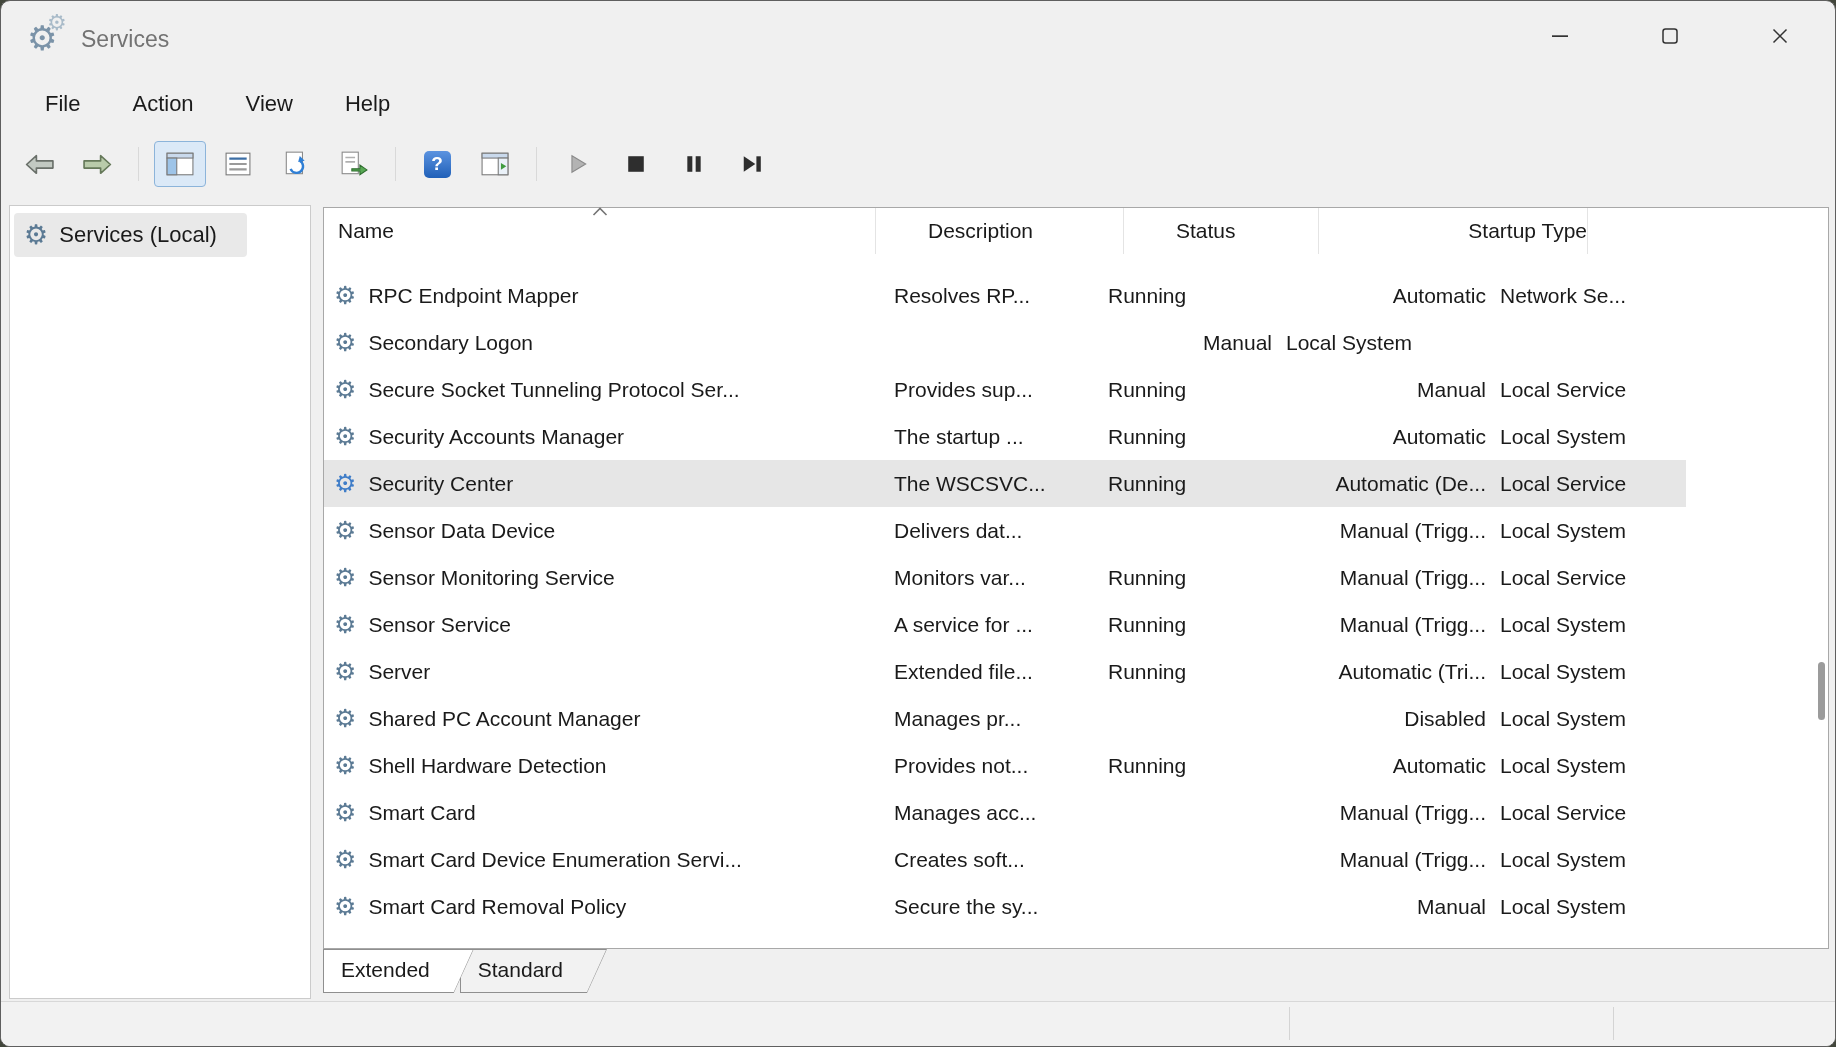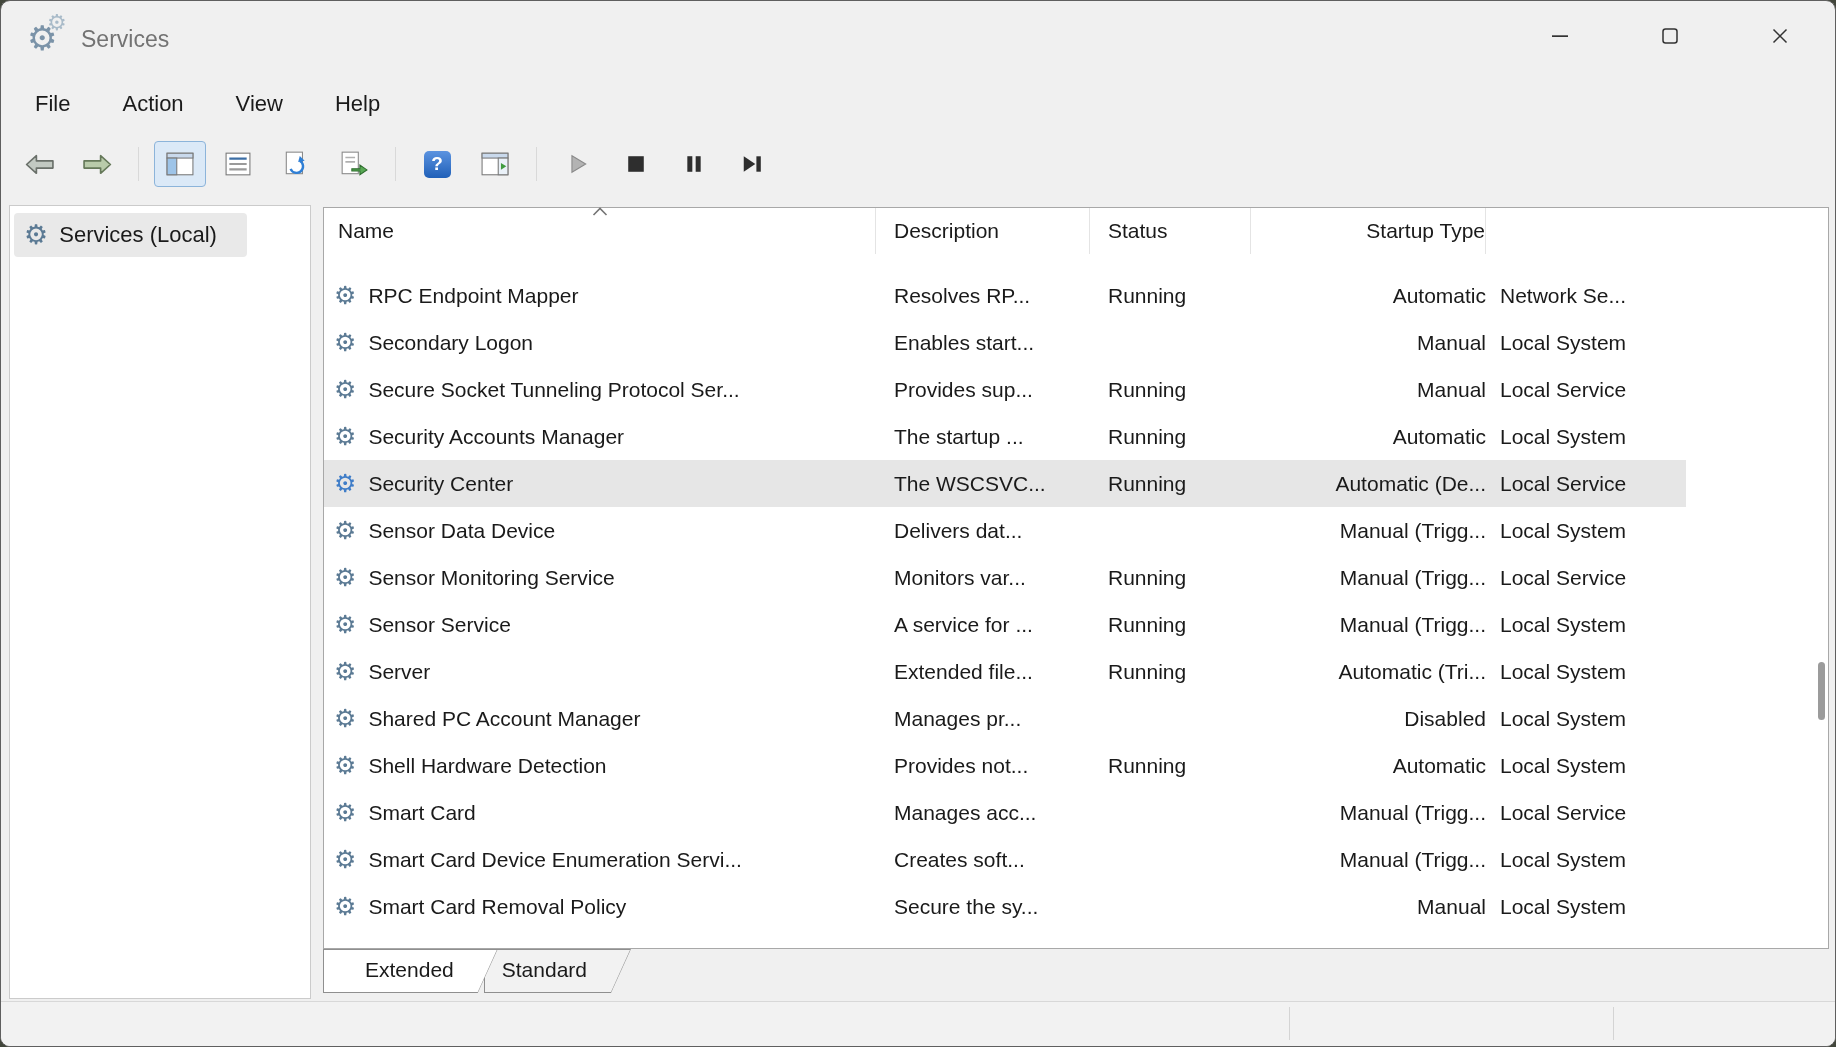--- a/index.html
+++ b/index.html
@@ -18,41 +18,41 @@
   
   .titlebar { position:absolute; left:0; top:0; right:0; height:76px; }
   .app-icon { position:absolute; left:26px; top:15px; width:44px; height:44px; }
   .app-icon .g-big  { position:absolute; left:0; top:4px; font-size:34px; line-height:36px; color:#7b93a8; }
   .app-icon .g-small{ position:absolute; left:20px; top:-5px; font-size:22px; line-height:24px; color:#a9bbc9; }
   .window-title { position:absolute; left:80px; top:0; height:76px; line-height:76px; font-size:23px; color:#737373; }
   .win-controls { position:absolute; right:0; top:0; height:70px; display:flex; }
   .wc { width:110px; height:70px; display:flex; align-items:center; justify-content:center; }
 
   
-  .menubar { position:absolute; left:0; top:76px; right:0; height:54px; display:flex; align-items:center; padding-left:8px; }
+  .menubar { position:absolute; left:0; top:76px; right:0; height:54px; display:flex; align-items:center; padding-left:18px; }
   .menu-item { font-size:22px; padding:0 26px; height:42px; line-height:42px; border-radius:4px; }
 
   
   .toolbar { position:absolute; left:0; top:130px; right:0; height:66px; display:flex; align-items:center; gap:6px; padding-left:12px; }
   .tbtn { width:52px; height:46px; display:flex; align-items:center; justify-content:center; border:1px solid transparent; border-radius:4px; flex:none; }
   .tbtn.pressed { background:var(--pressed-button-bg,#dbe9f7); border-color:var(--pressed-button-border,#8cb4da); }
   .tsep { width:1px; height:34px; background:#d9d9d9; margin:0 9px; flex:none; }
   .help-box { width:27px; height:27px; border-radius:5px; background:linear-gradient(#5b93e0,var(--help-icon-blue,#2060b8));
     color:#fff; font-weight:bold; font-size:19px; display:flex; align-items:center; justify-content:center; }
 
   
   .sidebar { position:absolute; left:8px; top:204px; width:302px; height:794px; background:#fff; border:1px solid #cbcbcb; }
   .tree-item { display:inline-flex; align-items:center; margin:7px 0 0 4px; height:44px; padding:0 30px 0 10px; border-radius:4px; font-size:22px; white-space:nowrap; }
   .tree-item.selected { background:var(--sidebar-selection-bg,#e9e9e9); }
   .tree-gear { font-size:27px; color:var(--gear-icon-color,#5b7a94); margin-right:11px; line-height:1; }
 
   
   .panel { position:absolute; left:322px; top:206px; width:1506px; height:742px; background:#fff; border:1px solid #a8a8a8; }
   .sort-caret { position:absolute; left:267px; top:-1px; z-index:3; }
-  .lheader { position:absolute; left:0; top:0; right:14px; height:46px; display:flex; font-size:21px; overflow:hidden; }
+  .lheader { position:absolute; left:0; top:0; right:14px; height:46px; display:flex; font-size:21px; overflow:hidden;gap:34px; }
   .hcell { line-height:46px; border-right:1px solid #e4e4e4; overflow:hidden; white-space:nowrap; flex:none; }
   .hcell.c0 { padding-left:14px; }
   .lrows { position:absolute; left:0; top:64px; right:14px; overflow:hidden; }
   .lrow { display:flex; height:47px; width:1362px; }
   .lrow.selected { background:var(--selected-row-bg,#e6e6e6); }
   .cell { line-height:47px; overflow:hidden; white-space:nowrap; font-size:21px; flex:none; }
   .c0 { width:552px; }
   .c1 { width:214px; padding-left:18px; }
   .c2 { width:161px; padding-left:18px; }
   .c3 { width:235px; padding-left:16px;text-align:right; }
@@ -60,21 +60,21 @@
   .cell.c0 { padding-left:10px; display:flex; align-items:center; }
   .row-gear { font-size:25px; color:var(--gear-icon-color,#5b7a94); margin-right:12px; line-height:1; }
   .lrow.selected .row-gear { color:var(--selected-gear-color,#3f7dc8); }
   .vscroll { position:absolute; right:2px; top:2px; bottom:2px; width:11px; }
   .scroll-thumb { position:absolute; right:1px; top:452px; width:7px; height:58px; background:#9b9b9b; border-radius:4px; }
 
   
   .tabs { position:absolute; left:322px; top:948px; height:44px; display:flex; }
   .tab { position:relative; height:44px; width:max-content; }
   .tab + .tab { margin-left:-14px; z-index:1; }
-  .tab.active { z-index:2;padding-left:24px; }
+  .tab.active { z-index:2; }
   .tab .shape { position:absolute; inset:0; background:#8f8f8f;
     clip-path:polygon(0 0,100% 0,calc(100% - 20px) 100%,0 100%); }
   .tab .shape-inner { position:absolute; inset:1px; background:#f2f2f2;
     clip-path:polygon(0 0,100% 0,calc(100% - 19px) 100%,0 100%); }
   .tab.active .shape-inner { background:#ffffff; }
   .tab-label { position:relative; z-index:1; display:block; font-size:21px; line-height:42px; padding:0 44px 0 18px; }
 
   
   .statusbar { position:absolute; left:0; right:0; top:1000px; bottom:0; background:#f2f2f2; border-top:1px solid #d8d8d8; }
   .sb-sep { position:absolute; top:5px; bottom:6px; width:1px; background:#d4d4d4; }
@@ -225,21 +225,20 @@
           <div class="cell c1">Resolves RP...</div>
           <div class="cell c2">Running</div>
           <div class="cell c3">Automatic</div>
           <div class="cell c4">Network Se...</div>
         </div>
         <div class="lrow">
           <div class="cell c0">
             <span class="row-gear">⚙</span>
             <span class="nm">Secondary Logon</span>
           </div>
-          <div class="cell c1">Enables start...</div>
           <div class="cell c2"></div>
           <div class="cell c3">Manual</div>
           <div class="cell c4">Local System</div>
         </div>
         <div class="lrow">
           <div class="cell c0">
             <span class="row-gear">⚙</span>
             <span class="nm">Secure Socket Tunneling Protocol Ser...</span>
           </div>
           <div class="cell c1">Provides sup...</div>

